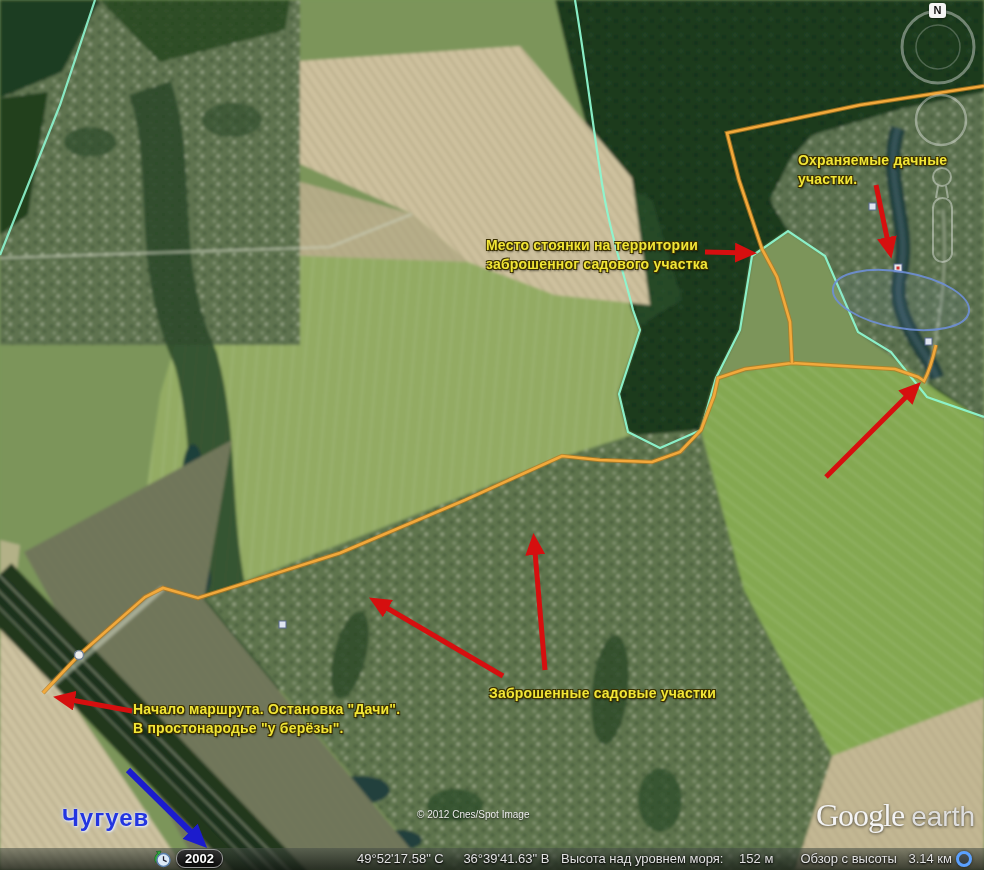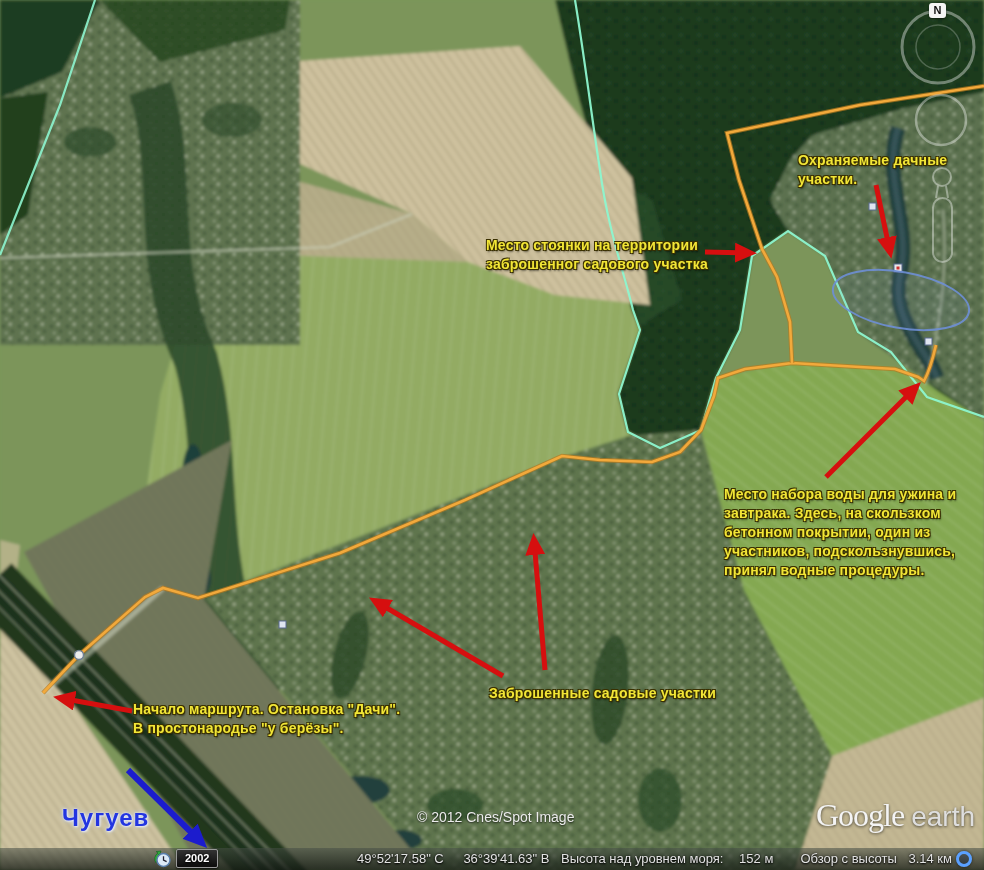--- a/index.html
+++ b/index.html
@@ -8,41 +8,41 @@
   svg.terrain{position:absolute;left:0;top:0;display:block;}
   
   .lbl{position:absolute;font-weight:bold;font-size:14px;line-height:19px;color:#f2e636;
        white-space:pre-line;letter-spacing:.2px;
        text-shadow:-1px -1px 0 #3a3000,1px -1px 0 #3a3000,-1px 1px 0 #3a3000,1px 1px 0 #3a3000,1px 2px 2px rgba(0,0,0,.55);}
   .town{position:absolute;font-weight:bold;font-size:24px;color:#2335e0;letter-spacing:1px;
         text-shadow:0 0 2px #e6edff,0 0 5px #ccd9ff,1px 1px 2px rgba(255,255,255,.75);}
   .nbadge{position:absolute;left:929px;top:3px;width:17px;height:15px;background:#f4f4f4;
           color:#111;font-size:11px;font-weight:bold;text-align:center;line-height:15px;
           border-radius:3px;box-shadow:0 1px 2px rgba(0,0,0,.55);}
-  .copyright{position:absolute;left:417px;top:809px;font-size:14px;color:#ececec;
+  .copyright{position:absolute;left:417px;top:809px;font-size:10px;color:#ececec;
              text-shadow:0 1px 2px rgba(0,0,0,.8);}
   .logo{position:absolute;left:816px;top:797px;white-space:nowrap;
         text-shadow:0 1px 3px rgba(0,0,0,.65);}
   .logo .g{font-family:"Liberation Serif",serif;font-size:32px;color:#f4f4f4;letter-spacing:-1px;}
   .logo .e{font-family:"Liberation Sans",sans-serif;font-size:28px;color:#dedede;margin-left:7px;}
   .statusbar{position:absolute;left:0;bottom:0;width:984px;height:22px;
              background:linear-gradient(rgba(70,78,70,.55),rgba(20,26,20,.78));
              color:#e2e2e2;font-size:13px;}
   .statusbar span{text-shadow:0 1px 2px #000,0 0 3px rgba(0,0,0,.8);}
   .coords{position:absolute;left:357px;top:3px;white-space:nowrap;}
   .coords .lat{margin-right:16px;}
   .coords .lon{margin-right:8px;}
   .coords .elevv{margin-left:12px;text-align:right;}
   .view{position:absolute;right:32px;top:3px;white-space:nowrap;}
   .view .alt{margin-left:8px;}
   .stream{position:absolute;right:12px;top:3px;width:10px;height:10px;border:3px solid #5aa0ff;
           border-radius:50%;background:rgba(10,30,70,.35);box-shadow:0 0 3px rgba(0,0,0,.6);}
   .timeline{position:absolute;left:153px;top:1px;display:flex;align-items:center;gap:5px;}
   .yearbox{display:inline-block;background:linear-gradient(#333,#0c0c0c);border:1px solid #9a9a9a;
-           border-radius:2px;color:#fff;font-weight:bold;font-size:11px;padding:0 8px;height:17px;
+           border-radius:9px;color:#fff;font-weight:bold;font-size:13px;padding:0 8px;height:17px;
            line-height:17px;box-shadow:0 1px 2px rgba(0,0,0,.7);}
 </style>
 </head>
 <body>
 
 <div class="screen">
 
   <svg class="terrain" width="984" height="870" viewBox="0 0 984 870">
     <defs>
       <filter id="soften">
@@ -184,25 +184,20 @@
         <path d="M938,186 L936,198 M946,186 L948,198" stroke-width="2"></path>
         <rect x="933" y="198" width="19" height="64" rx="9.5" stroke-width="2"></rect>
       </g>
     </g>
   </svg>
 
   <div class="lbl" style="left:486px;top:236px;">Место стоянки на территории
 заброшенног садового участка</div>
   <div class="lbl" style="left:798px;top:151px;">Охраняемые дачные
 участки.</div>
-  <div class="lbl" style="left:724px;top:485px;">Место набора воды для ужина и
-завтрака. Здесь, на скользком
-бетонном покрытии, один из
-участников, подскользнувшись,
-принял водные процедуры.</div>
   <div class="lbl" style="left:477px;top:684px;margin-left:12px;">Заброшенные садовые участки</div>
   <div class="lbl" style="left:133px;top:700px;">Начало маршрута. Остановка "Дачи".
 В простонародье "у берёзы".</div>
 
   <div class="town" style="left:62px;top:804px;">Чугуев</div>
 
   <div class="nbadge">N</div>
 
   <div class="copyright">© 2012 Cnes/Spot Image</div>
 

